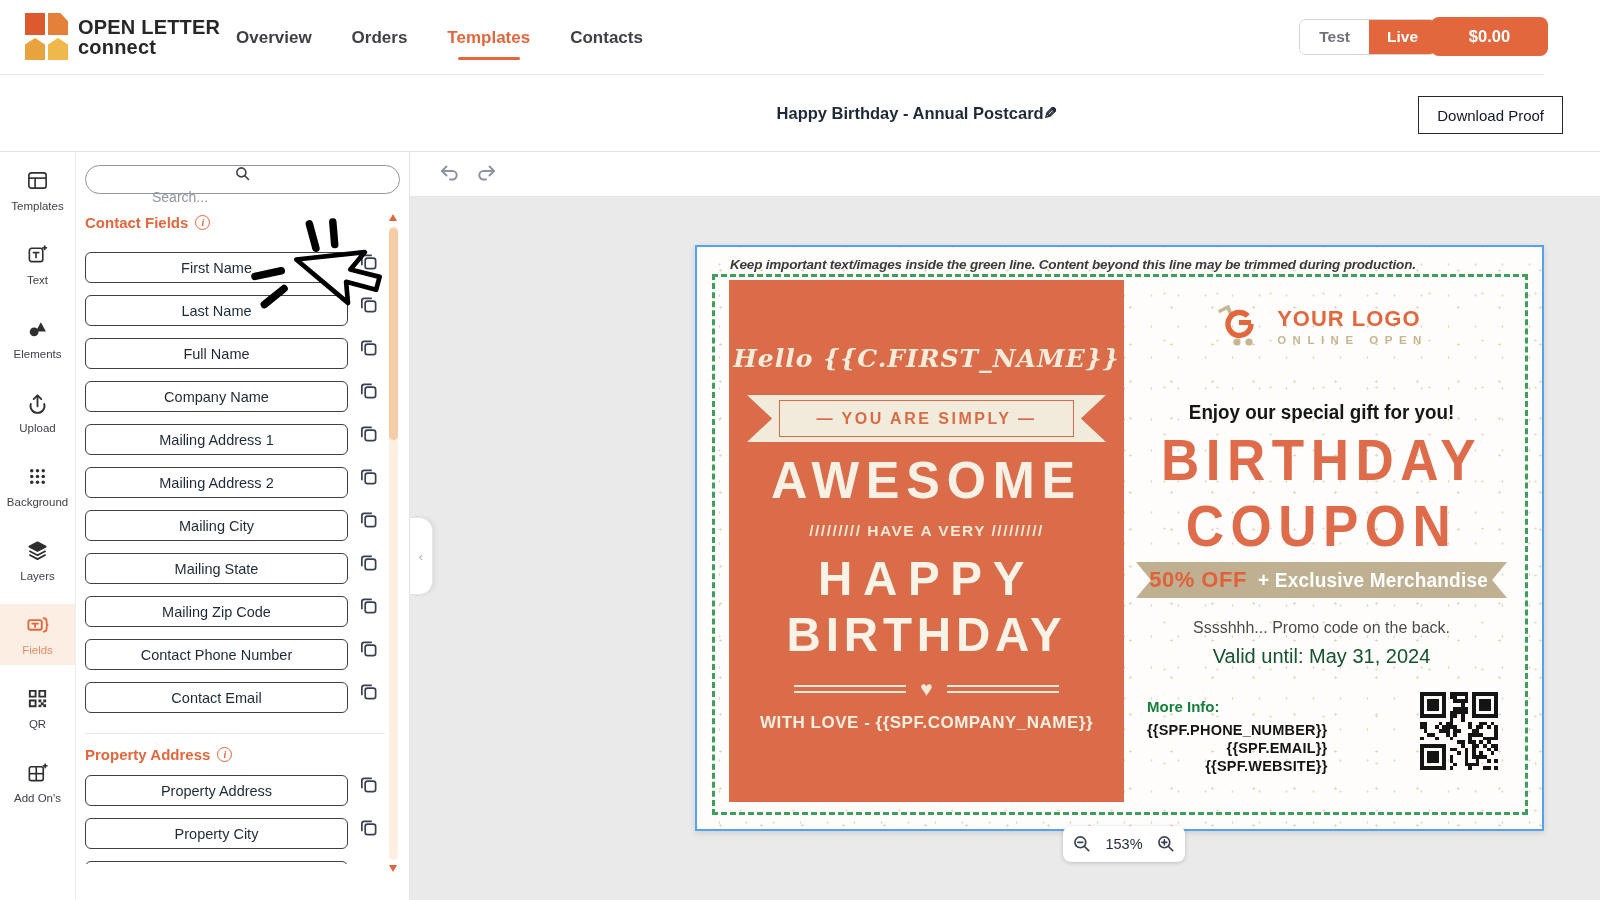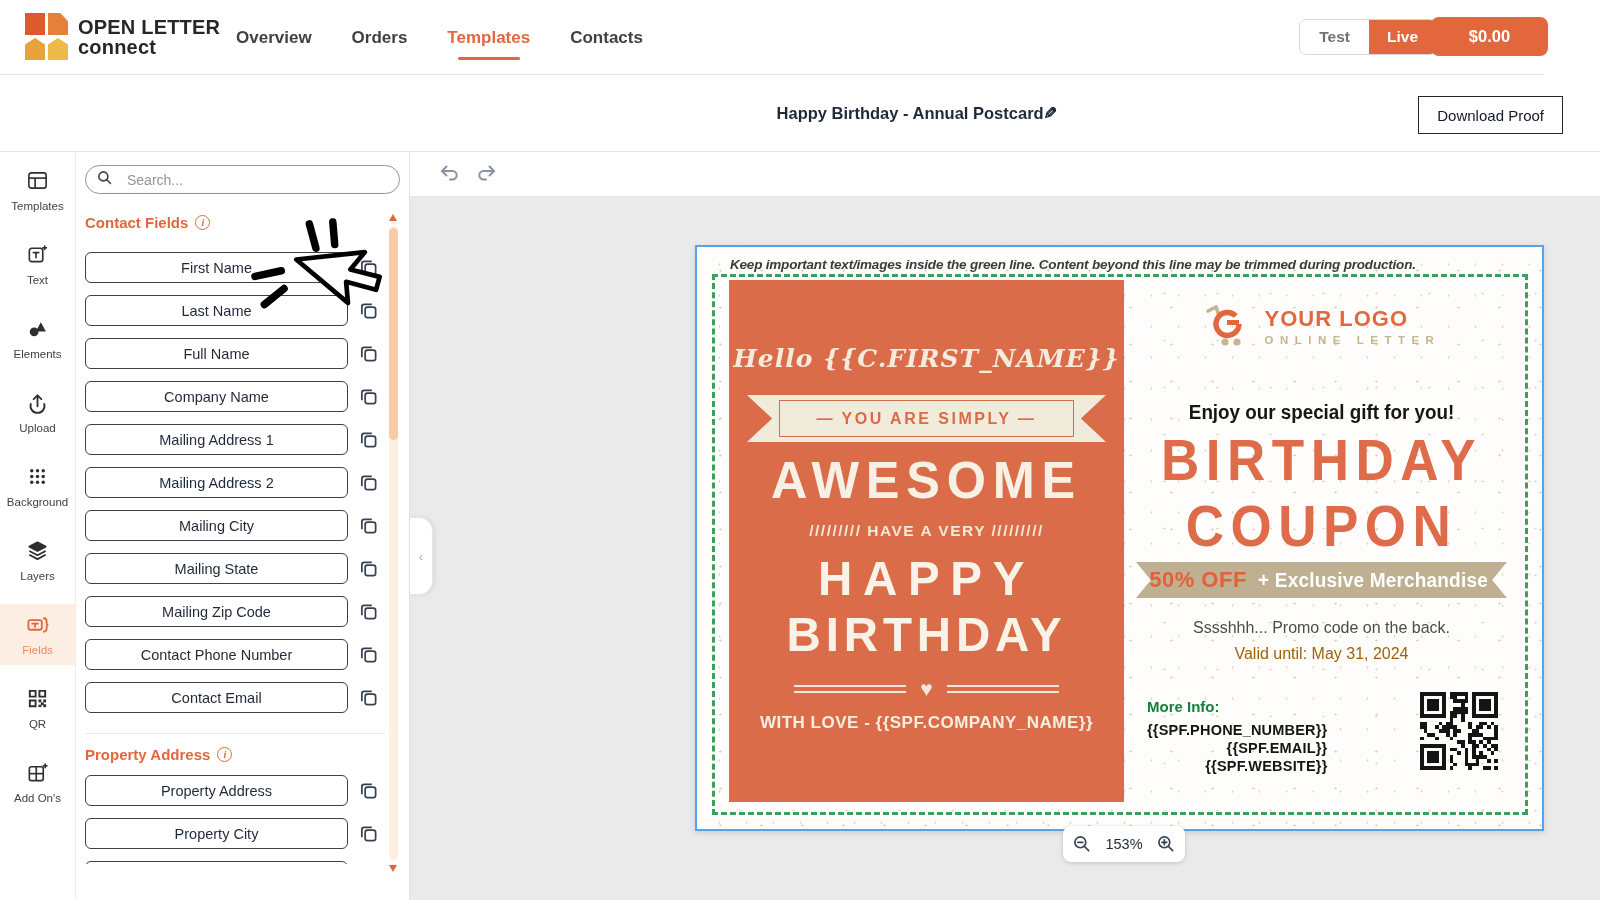--- a/index.html
+++ b/index.html
@@ -35,27 +35,27 @@
   
   .rail { position:absolute; left:0; top:152px; width:76px; height:748px; background:#fff; border-right:1px solid #ededed; display:flex; flex-direction:column; padding-top:8px; }
   .rail-item { width:100%; display:flex; flex-direction:column; align-items:center; gap:4px; padding:9px 0; margin-bottom:13px; cursor:pointer; }
   .rail-item svg { width:23px; height:23px; }
   .rail-label { font-size:11.5px; color:#3f3f46; }
   .rail-item.active { background:#fceee3; }
   .rail-item.active .rail-label { color:#e98b67; }
 
   
   .panel { position:absolute; left:76px; top:152px; width:334px; height:748px; background:#fff; border-right:1px solid #e2e2e2; }
-  .search-wrap { position:absolute; left:9px; top:13px; width:315px; height:29px; border:1.5px solid #8f959e; border-radius:15px; display:flex; align-items:center; padding:0 11px; gap:15px; background:#fff; }
+  .search-wrap { position:absolute; left:9px; top:13px; width:315px; height:29px; border:1.5px solid #8f959e; border-radius:15px; display:flex; align-items:center; padding:0 11px; gap:4px; background:#fff;flex-direction:column; }
   .search-wrap input { border:none; outline:none; flex:1; font-size:14px; color:#374151; font-family:"Liberation Sans",sans-serif; background:transparent; }
   .search-wrap input::placeholder { color:#8f959e; }
   .list { position:absolute; left:0; top:56px; width:334px; height:656px; overflow:hidden; }
   .sec-title { position:absolute; left:9px; display:flex; align-items:center; gap:7px; font-size:15px; font-weight:700; color:#e2673c; }
   .info-i { width:15px; height:15px; border:1.3px solid #e2673c; border-radius:50%; color:#e2673c; font-size:10px; font-weight:600; font-style:italic; display:flex; align-items:center; justify-content:center; font-family:"Liberation Serif",serif; }
-  .row { position:absolute; left:9px; width:300px; display:flex; align-items:center; gap:11px; }
+  .row { position:absolute; left:9px; width:300px; display:flex; gap:11px; }
   .field-btn { width:263px; height:31px; background:#fff; border:1.3px solid #3f3f46; border-radius:6px; font-size:14.5px; color:#1f2937; font-family:"Liberation Sans",sans-serif; cursor:grab; display:flex; align-items:center; justify-content:center; }
   .copy-btn { width:19px; height:19px; background:none; border:none; cursor:pointer; color:#374151; }
   .divider { position:absolute; left:9px; width:300px; height:1px; background:#e5e7eb; }
   
   .sb { position:absolute; right:11px; top:62px; bottom:28px; width:9px; }
   .sb-arrow-up { position:absolute; top:0; left:0; width:0; height:0; border-left:4.5px solid transparent; border-right:4.5px solid transparent; border-bottom:7px solid #e0643c; cursor:pointer; }
   .sb-arrow-down { position:absolute; bottom:0; left:0; width:0; height:0; border-left:4.5px solid transparent; border-right:4.5px solid transparent; border-top:7px solid #e0643c; cursor:pointer; }
   .sb-track { position:absolute; top:12px; bottom:12px; left:0; width:9px; background:#fdf0e3; border-radius:5px; }
   .sb-thumb { position:absolute; top:14px; left:0; width:9px; height:212px; background:#f4cda6; border-radius:5px; cursor:grab; }
 
@@ -96,21 +96,21 @@
   .logo-name { color:#e2673c; font-weight:800; font-size:22px; letter-spacing:1px; }
   .logo-sub { color:#c5b591; font-size:11.5px; font-weight:600; letter-spacing:6.5px; margin-top:2px; }
   .enjoy { position:absolute; left:0; width:100%; top:127px; font-size:20px; font-weight:800; color:#161616; transform:scaleX(.94); }
   .coupon1 { position:absolute; left:0; width:100%; top:153px; font-size:57px; font-weight:800; color:#de6b49; letter-spacing:7px; transform:scaleX(.93); }
   .coupon2 { position:absolute; left:0; width:100%; top:219px; font-size:57px; font-weight:800; color:#de6b49; letter-spacing:7px; transform:scaleX(.93); }
   .tan-banner { position:absolute; left:12px; width:371px; top:288px; height:36px; background:#bfb092;
      clip-path:polygon(0 0,100% 0,96% 50%,100% 100%,0 100%,4% 50%); display:flex; align-items:center; justify-content:center; gap:5px; }
   .off { color:#e2603a; font-weight:800; font-size:22px; letter-spacing:.5px; }
   .merch { color:#ffffff; font-weight:800; font-size:20px; letter-spacing:.2px; transform:scaleX(.95); }
   .promo { position:absolute; left:0; width:100%; top:345px; font-size:16px; color:#4b4b4b; }
-  .valid { position:absolute; left:0; width:100%; top:371px; font-size:16px; color:#a16207; }
+  .valid { position:absolute; left:0; width:100%; top:371px; font-size:20px; color:#14532d; }
   .more-info { position:absolute; left:23px; top:424px; text-align:left; }
   .mi-label { color:#15803d; font-size:15px; font-weight:600; margin-bottom:6px; }
   .mi-line { font-size:14.5px; font-weight:800; color:#141414; line-height:18px; letter-spacing:.2px;text-align:right; }
   .qr-big { position:absolute; left:296px; top:418px; width:78px; height:78px; }
   .qr-big svg { width:100%; height:100%; shape-rendering:crispEdges; }
 
   
   .zoom-pill { position:absolute; left:1063px; top:826px; width:122px; height:36px; background:#fff; border-radius:8px; box-shadow:0 1px 4px rgba(0,0,0,.18); display:flex; align-items:center; justify-content:center; gap:13px; z-index:6; }
   .zoom-pill .zbtn { background:none; border:none; cursor:pointer; width:20px; height:20px; color:#374151; }
   .zoom-val { font-size:14.5px; color:#1f2937; }
@@ -414,21 +414,21 @@
       <div class="logo-row">
         <span><svg width="52" height="48" viewBox="0 0 52 48">
               <path d="M5 11 L13 7 L16 15" fill="none" stroke="#c5b591" stroke-width="3.6" stroke-linecap="round" stroke-linejoin="round"></path>
               <path d="M36 24 a11.5 11.5 0 1 1 -3.2 -8" fill="none" stroke="#e2673c" stroke-width="5.4"></path>
               <line x1="24" y1="22.5" x2="36" y2="22.5" stroke="#e2673c" stroke-width="5"></line>
               <circle cx="22" cy="42" r="3.6" fill="#c5b591"></circle>
               <circle cx="34" cy="42" r="3.6" fill="#c5b591"></circle>
             </svg></span>
         <span class="logo-txt">
           <div class="logo-name">YOUR LOGO</div>
-          <div class="logo-sub">ONLINE LETTER</div>
+          <div class="logo-sub">ONLINE OPEN</div>
         </span>
       </div>
       <div class="enjoy">Enjoy our special gift for you!</div>
       <div class="coupon1">BIRTHDAY</div>
       <div class="coupon2">COUPON</div>
       <div class="tan-banner">
         <span class="off">50% OFF</span>
         <span class="merch">+ Exclusive Merchandise</span>
       </div>
       <div class="promo">Sssshhh... Promo code on the back.</div>

